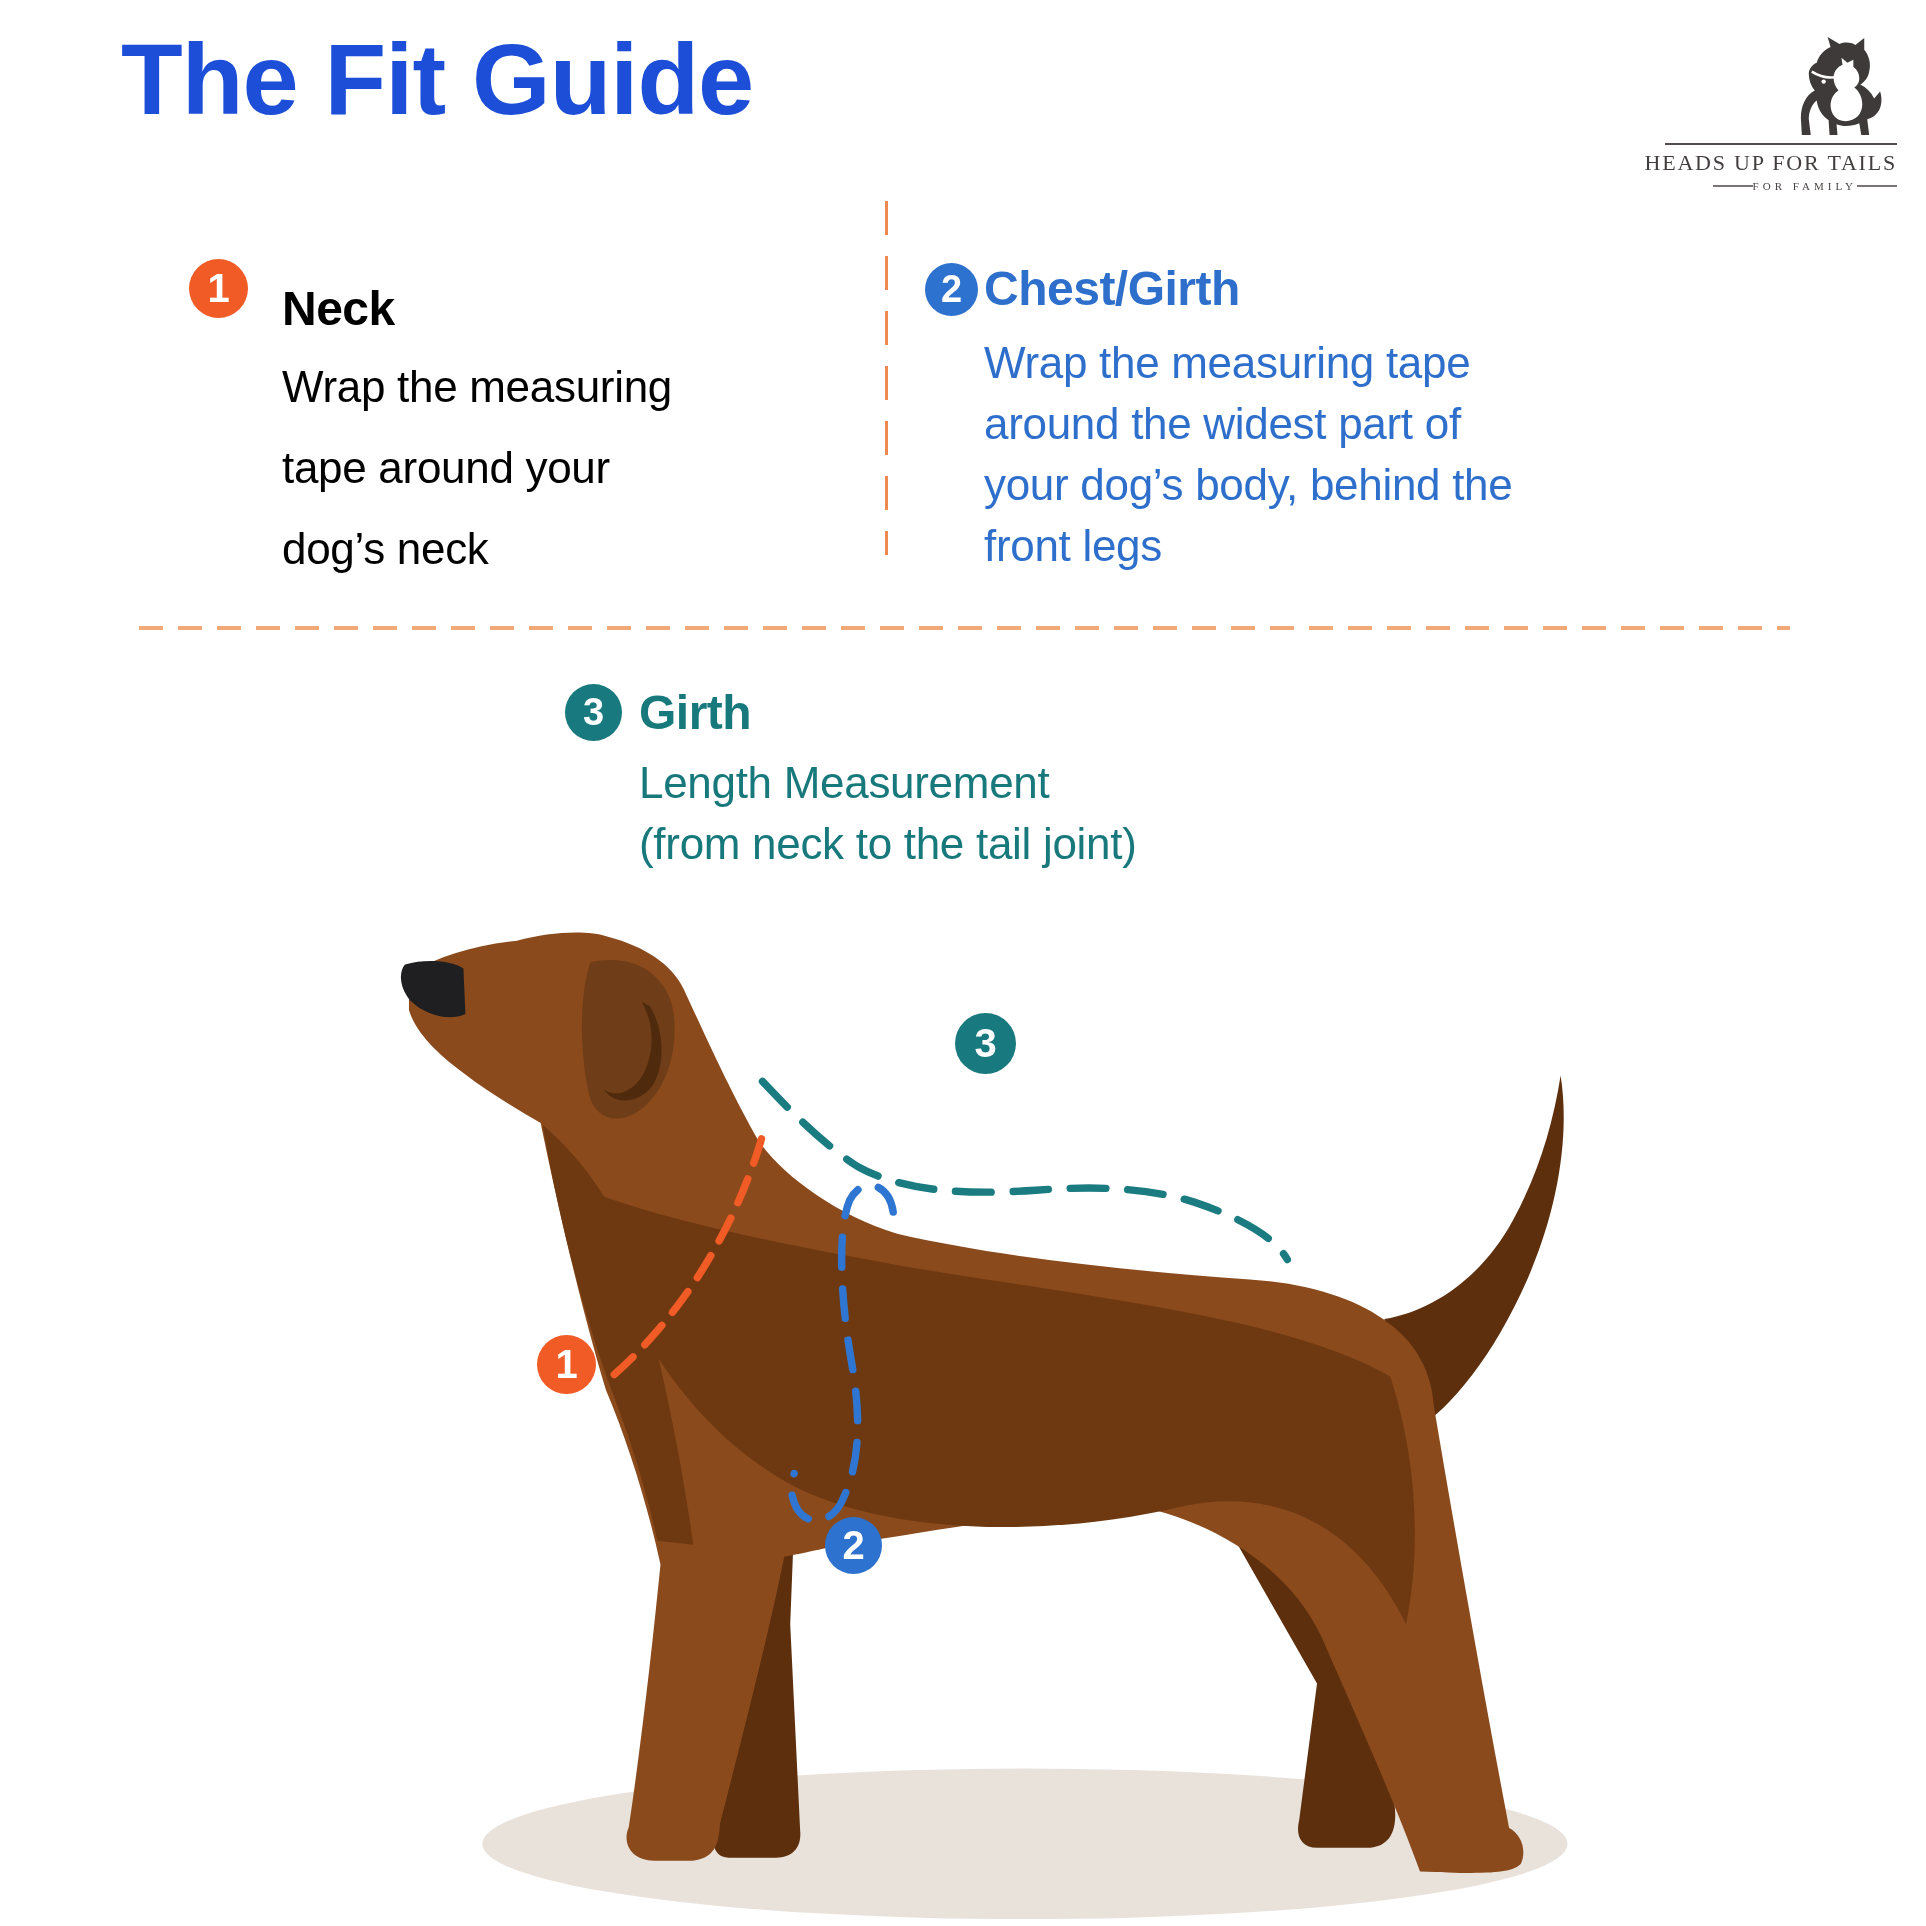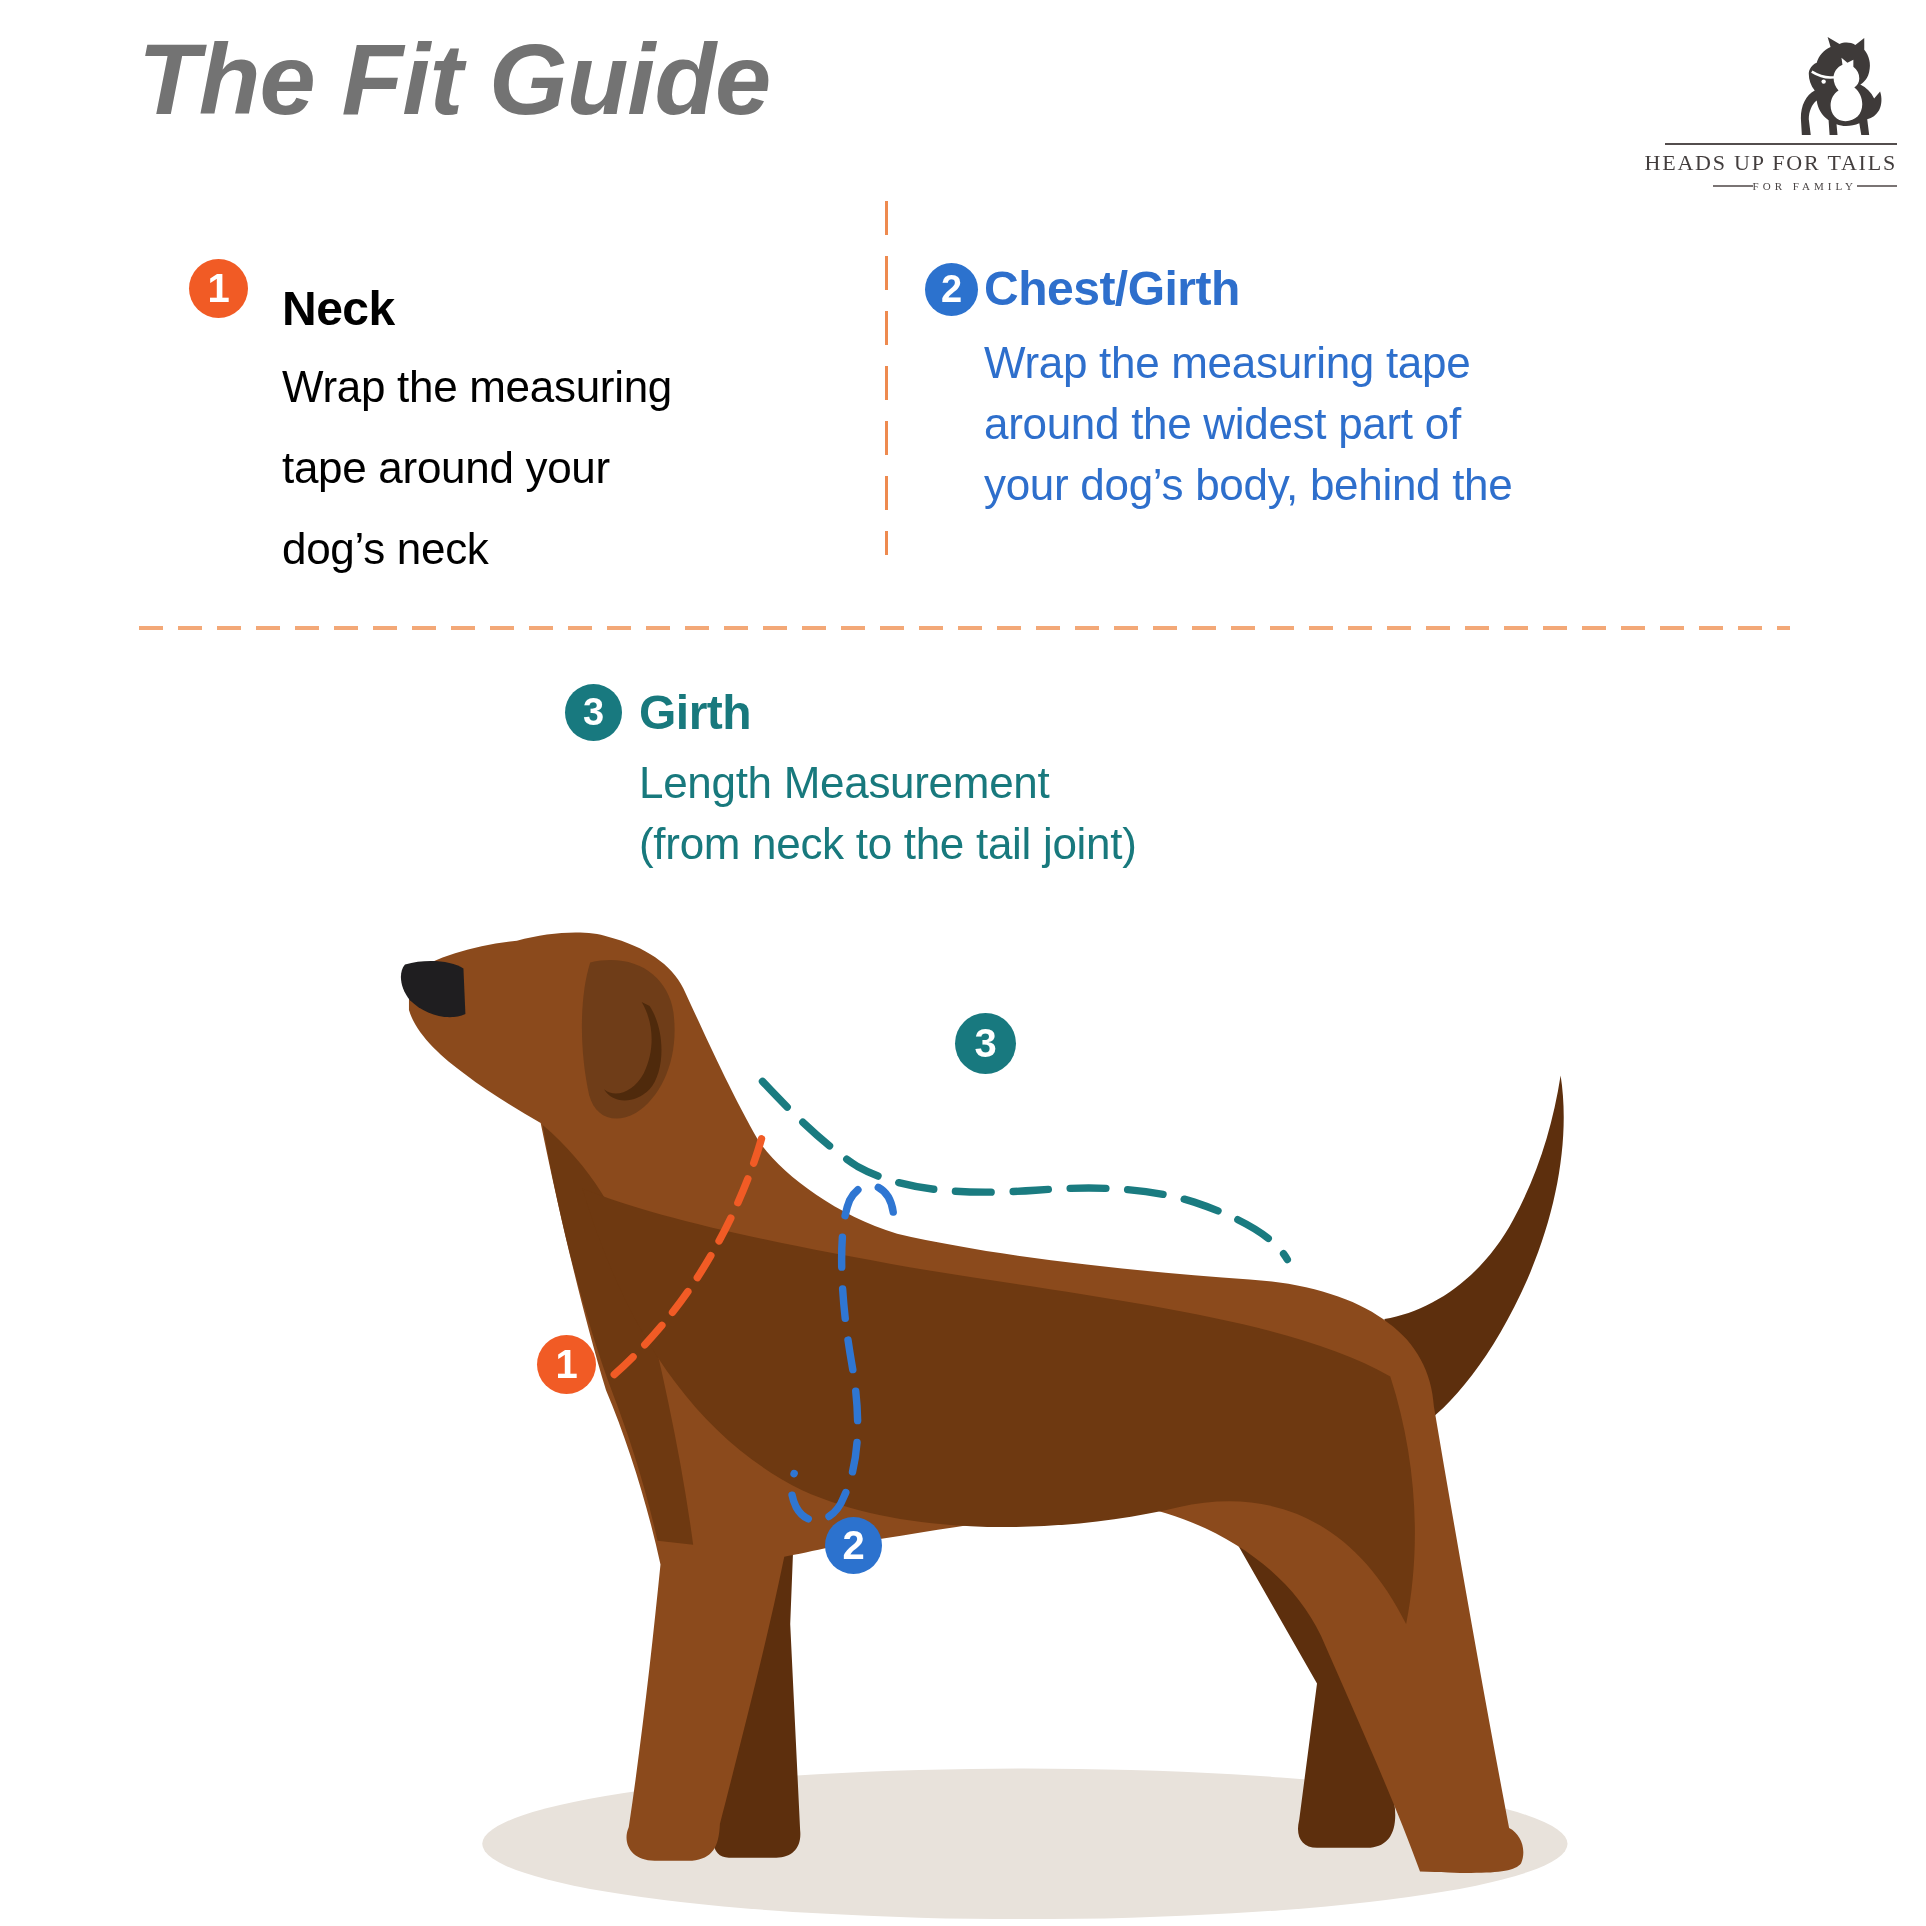--- a/index.html
+++ b/index.html
@@ -5,23 +5,23 @@
   html,body{margin:0;padding:0;background:#ffffff;}
   .canvas{
     position:relative;
     width:1927px;height:1927px;
     background:#ffffff;
     overflow:hidden;
     font-family:"Liberation Sans", sans-serif;
   }
   
   .page-title{
-    position:absolute;left:138px;top:26px;
-    font-size:101px;font-weight:700;color:#737373;
-    letter-spacing:-1px;line-height:1.05;font-style:italic;
+    position:absolute;left:121px;top:26px;
+    font-size:101px;font-weight:700;color:#1d4ed8;
+    letter-spacing:-1px;line-height:1.05;
   }
   .logo{
     position:absolute;left:1651px;top:36px;width:246px;
     display:flex;flex-direction:column;align-items:flex-end;
   }
   .logo-mark{width:117px;height:103px;}
   .logo-rule{width:232px;height:2px;background:#534d4d;margin-top:4px;}
   .logo-name{
     font-family:"Liberation Serif", serif;
     font-size:22px;letter-spacing:1.8px;color:#433e3e;margin-top:5px;white-space:nowrap;
@@ -101,20 +101,21 @@
 
   <div class="v-divider"></div>
 
   <div class="badge blue sb2">2</div>
   <div class="sec-text" style="left:984px;top:261px;">
     <div class="sec-heading c-blue">Chest/Girth</div>
     <div class="sec-lines">
       <div class="sec-line c-blue">Wrap the measuring tape</div>
       <div class="sec-line c-blue">around the widest part of</div>
       <div class="sec-line c-blue">your dog’s body, behind the</div>
+      <div class="sec-line c-blue">front legs</div>
     </div>
   </div>
 
   <div class="h-divider"></div>
 
   <div class="badge teal sb3">3</div>
   <div class="sec-text" style="left:639px;top:685px;">
     <div class="sec-heading c-teal">Girth</div>
     <div class="sec-lines" style="margin-top:12px;">
       <div class="sec-line c-teal">Length Measurement</div>

